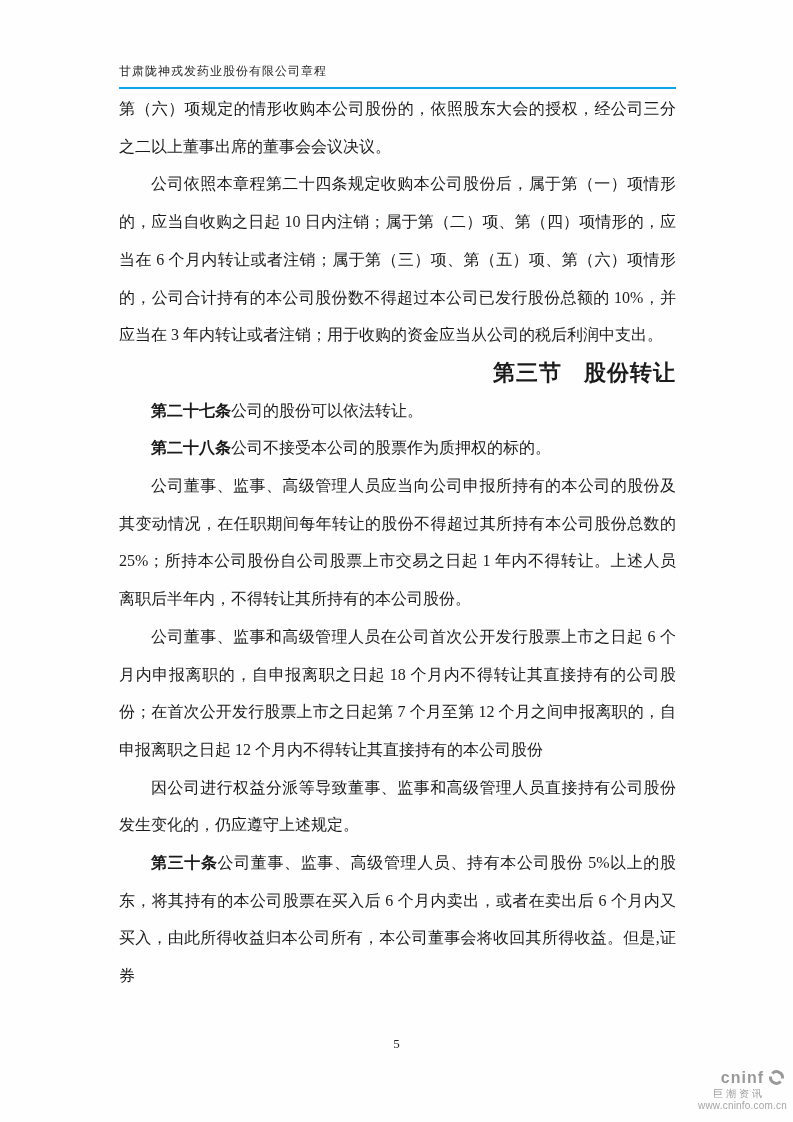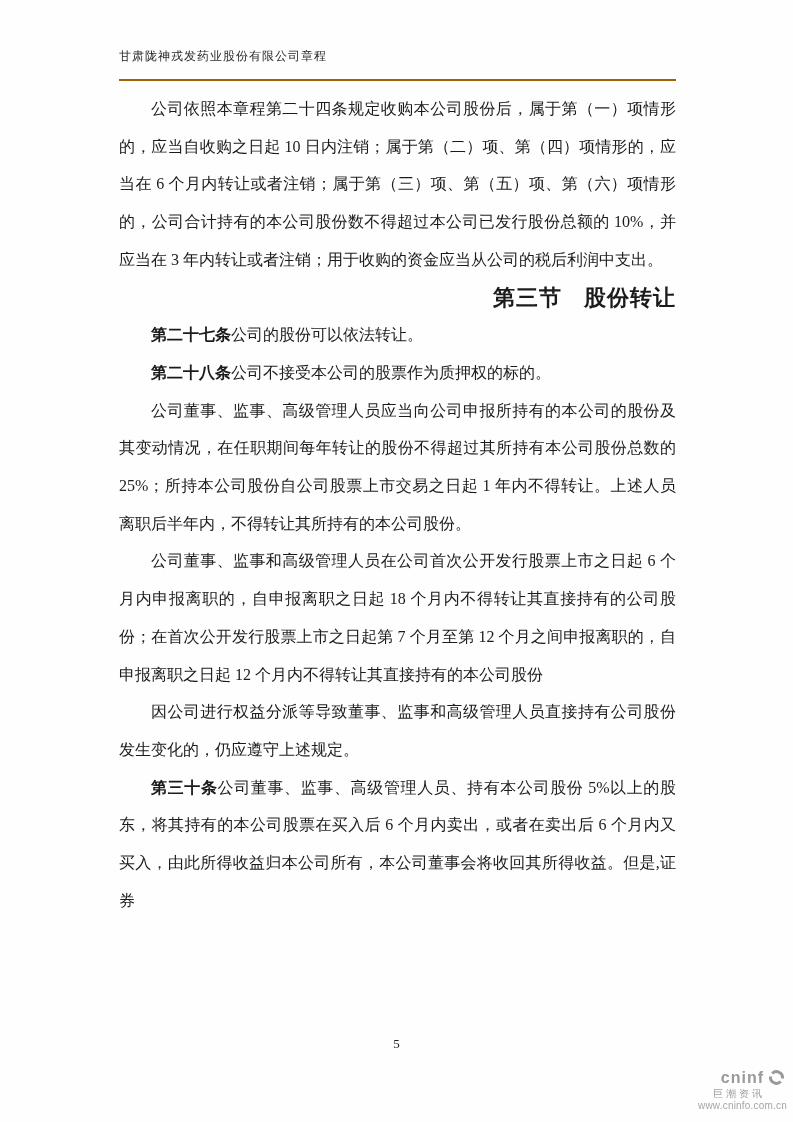--- a/index.html
+++ b/index.html
@@ -6,23 +6,23 @@
   .page {
     position:relative;
     width:793px; height:1122px;
     margin:0 auto;
     background:#fefefe;
     overflow:hidden;
     font-family:"Liberation Serif","DejaVu Serif",serif;
     color:#1b1b1b;
   }
   .doc-header {
-    position:absolute; left:119px; top:48px; width:557px;
-    border-bottom:2px solid #a16207;
-    padding-bottom:14px;
+    position:absolute; left:119px; top:63px; width:557px;
+    border-bottom:2px solid #0ea5e9;
+    padding-bottom:7px;
   }
   .doc-header-title {
     font-size:12px; color:#2a2a2a; letter-spacing:1px;
   }
   .doc-body {
     position:absolute; left:119px; top:90px; width:557px;
     font-size:16px; line-height:37.7px;
     text-align:justify;
   }
   .para { margin:0; }
@@ -69,20 +69,21 @@
 <body>
 
 <div class="page">
 
   <div class="doc-header">
     <div class="doc-header-title">甘肃陇神戎发药业股份有限公司章程</div>
   </div>
 
   <div class="doc-body">
 
+    <p class="para"><span>第（六）项规定的情形收购本公司股份的，依照股东大会的授权，经公司三分之二以上董事出席的董事会会议决议。</span></p>
 
     <p class="para indent"><span>公司依照本章程第二十四条规定收购本公司股份后，属于第（一）项情形的，应当自收购之日起 10 日内注销；属于第（二）项、第（四）项情形的，应当在 6 个月内转让或者注销；属于第（三）项、第（五）项、第（六）项情形的，公司合计持有的本公司股份数不得超过本公司已发行股份总额的 10%，并应当在 3 年内转让或者注销；用于收购的资金应当从公司的税后利润中支出。</span></p>
 
 
     <h2 class="section-heading"><span>第三节</span><span class="heading-gap"></span><span>股份转让</span></h2>
 
     <p class="para indent"><b class="para-lead">第二十七条</b><span>公司的股份可以依法转让。</span></p>
 
     <p class="para indent"><b class="para-lead">第二十八条</b><span>公司不接受本公司的股票作为质押权的标的。</span></p>
 

